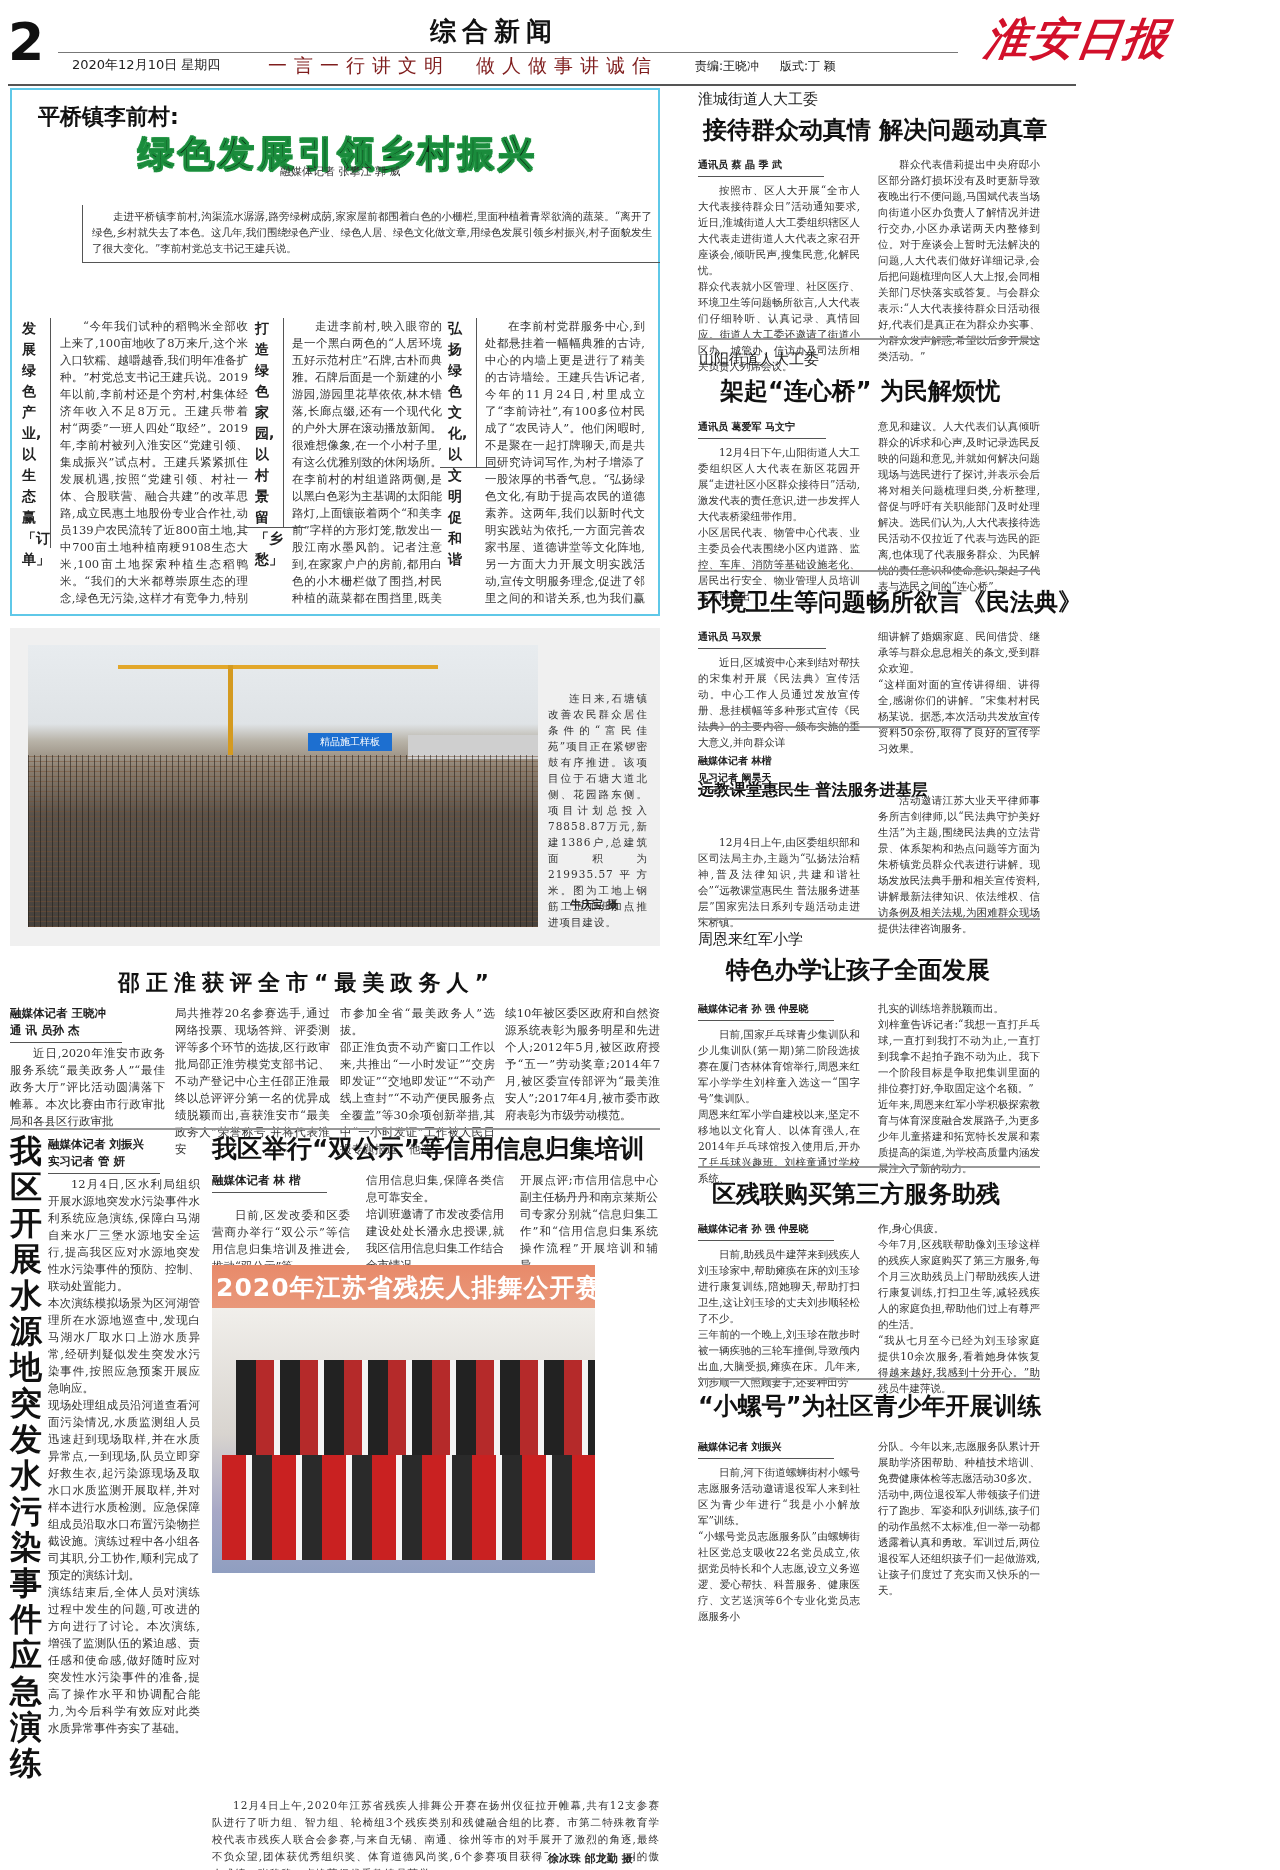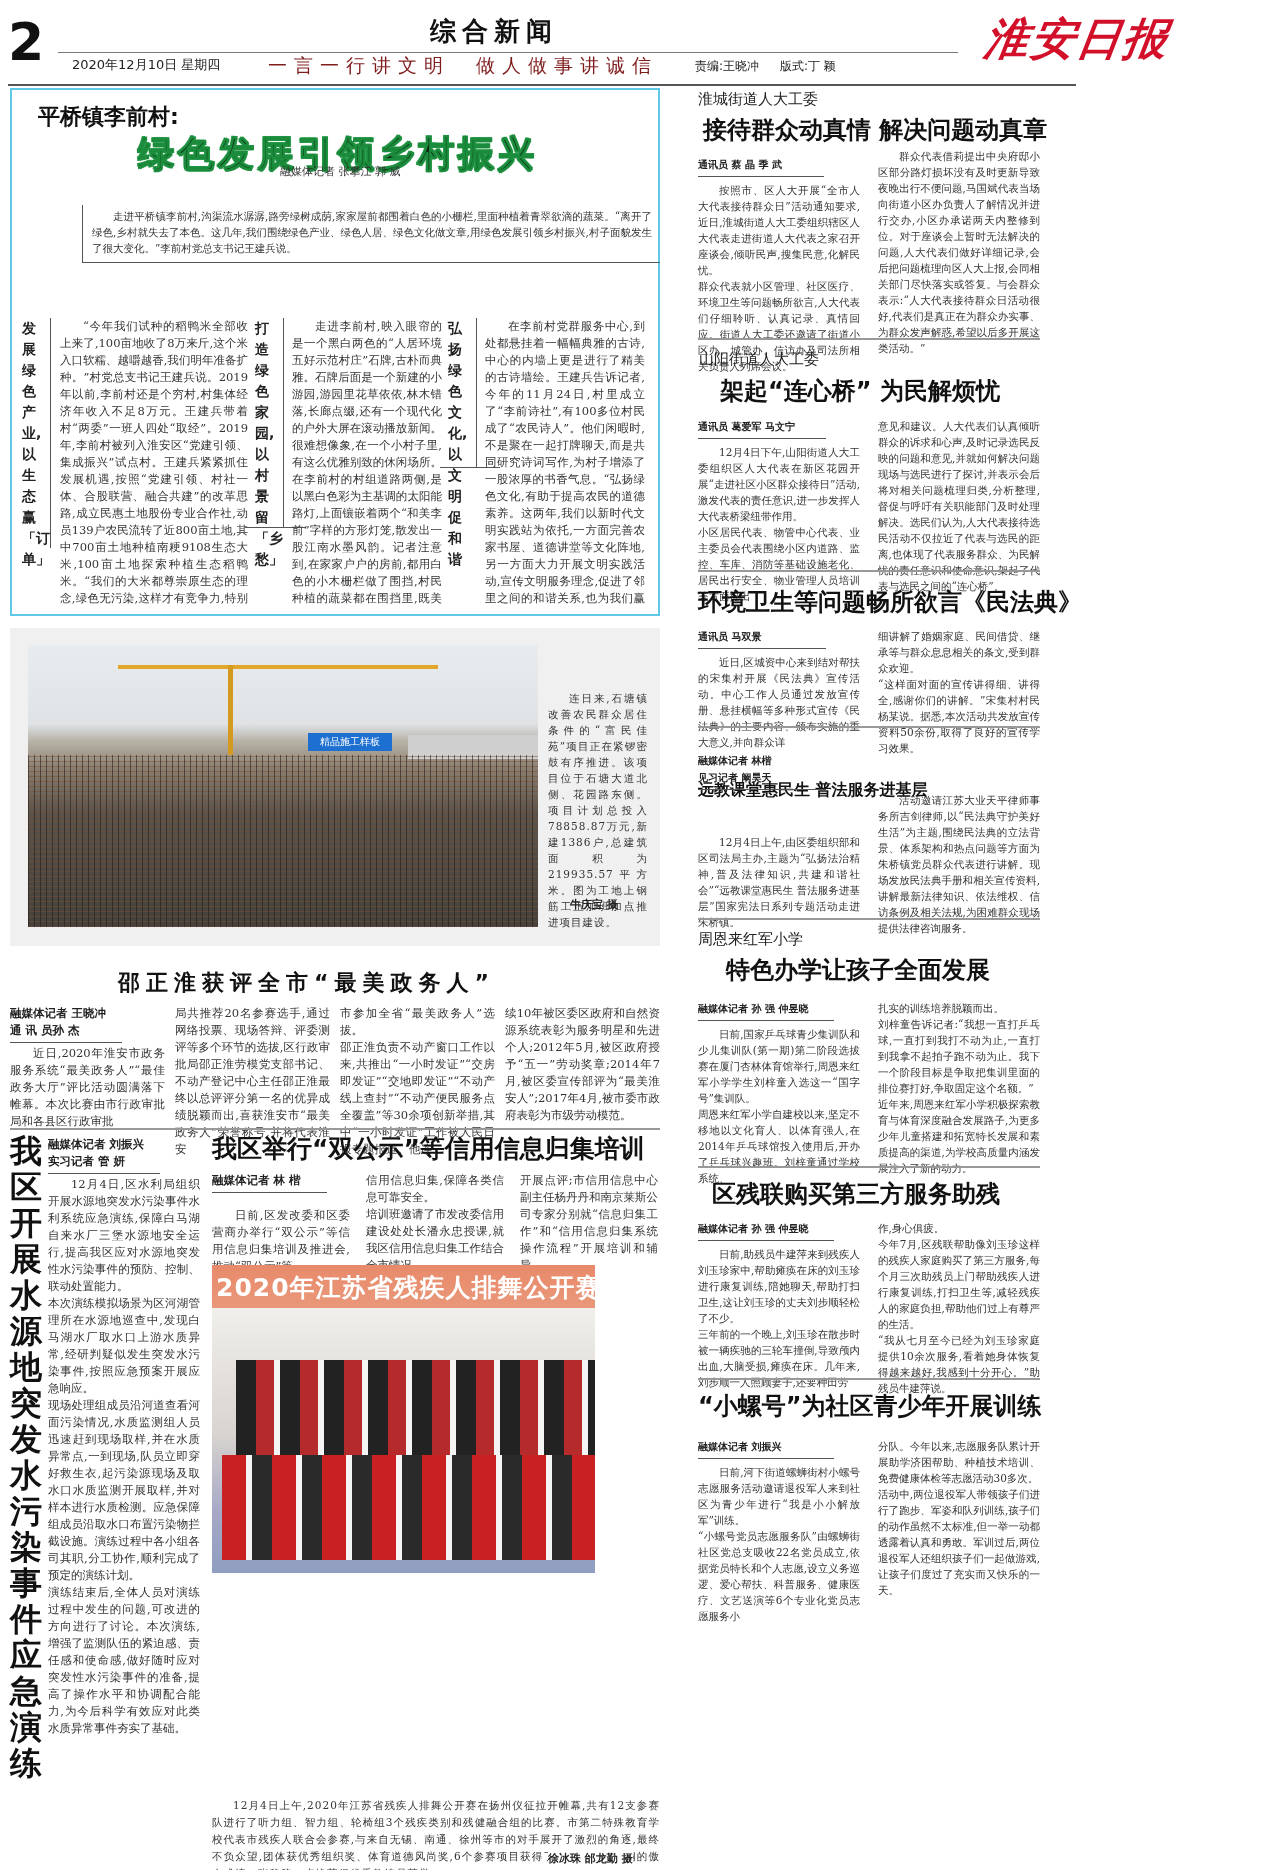--- a/index.html
+++ b/index.html
@@ -93,21 +93,21 @@
 <div class="abs body-text" style="left:212px;top:1797px;width:448px;font-size:10.5px;line-height:17px;letter-spacing:1px">12月4日上午,2020年江苏省残疾人排舞公开赛在扬州仪征拉开帷幕,共有12支参赛队进行了听力组、智力组、轮椅组3个残疾类别和残健融合组的比赛。市第二特殊教育学校代表市残疾人联合会参赛,与来自无锡、南通、徐州等市的对手展开了激烈的角逐,最终不负众望,团体获优秀组织奖、体育道德风尚奖,6个参赛项目获得了2金、2银、2铜的傲人成绩。张黎黎、卢艳获得优秀教练员荣誉。</div>
 <div class="abs sans" style="left:548px;top:1851px;font-size:11px;font-weight:bold;color:#222;background:#fff">徐冰珠 邰龙勤 摄</div>
 
 <div class="abs" style="left:698px;top:88px;width:382px;height:1782px">
 
   <div class="abs kicker" style="left:0;top:2px;font-size:15px">淮城街道人大工委</div>
   <div class="abs headline" style="left:5px;top:26px;font-size:24px;white-space:nowrap">接待群众动真情 解决问题动真章</div>
   <div class="abs byline" style="left:0;top:68px;width:126px;font-size:10px">通讯员 蔡 晶 季 武</div>
   <div class="abs body-text" style="left:0;top:94px;width:162px;font-size:10.5px;line-height:16px">按照市、区人大开展“全市人大代表接待群众日”活动通知要求,近日,淮城街道人大工委组织辖区人大代表走进街道人大代表之家召开座谈会,倾听民声,搜集民意,化解民忧。
 群众代表就小区管理、社区医疗、环境卫生等问题畅所欲言,人大代表们仔细聆听、认真记录、真情回应。街道人大工委还邀请了街道小区办、城管办、信访办及司法所相关负责人列席会议。</div>
-  <div class="abs body-text" style="left:180px;top:60px;width:162px;font-size:10.5px;line-height:16px">群众代表借莉提出中央府邸小区部分路灯损坏没有及时更新导致夜晚出行不便问题,马国斌代表当场向街道小区办负责人了解情况并进行交办,小区办承诺两天内整修到位。对于座谈会上暂时无法解决的问题,人大代表们做好详细记录,会后把问题梳理向区人大上报,会同相关部门尽快落实或答复。与会群众表示:“人大代表接待群众日活动很好,代表们是真正在为群众办实事、为群众发声解惑,希望以后多开展这类活动。”</div>
+  <div class="abs body-text" style="left:180px;top:68px;width:162px;font-size:10.5px;line-height:16px">群众代表借莉提出中央府邸小区部分路灯损坏没有及时更新导致夜晚出行不便问题,马国斌代表当场向街道小区办负责人了解情况并进行交办,小区办承诺两天内整修到位。对于座谈会上暂时无法解决的问题,人大代表们做好详细记录,会后把问题梳理向区人大上报,会同相关部门尽快落实或答复。与会群众表示:“人大代表接待群众日活动很好,代表们是真正在为群众办实事、为群众发声解惑,希望以后多开展这类活动。”</div>
   <div class="rule" style="left:0;top:250px;width:342px;height:1.5px"></div>
 
   <div class="abs kicker" style="left:1px;top:262px;font-size:15px">山阳街道人大工委</div>
   <div class="abs headline" style="left:22px;top:287px;font-size:24px;white-space:pre">架起“连心桥” 为民解烦忧</div>
   <div class="abs byline" style="left:0;top:330px;width:128px;font-size:10px">通讯员 葛爱军 马文宁</div>
   <div class="abs body-text" style="left:0;top:356px;width:162px;font-size:10.5px;line-height:16px">12月4日下午,山阳街道人大工委组织区人大代表在新区花园开展“走进社区小区群众接待日”活动,激发代表的责任意识,进一步发挥人大代表桥梁纽带作用。
 小区居民代表、物管中心代表、业主委员会代表围绕小区内道路、监控、车库、消防等基础设施老化、居民出行安全、物业管理人员培训等方面提出</div>
   <div class="abs body-text" style="left:180px;top:330px;width:162px;font-size:10.5px;line-height:16px;text-indent:0">意见和建议。人大代表们认真倾听群众的诉求和心声,及时记录选民反映的问题和意见,并就如何解决问题现场与选民进行了探讨,并表示会后将对相关问题梳理归类,分析整理,督促与呼吁有关职能部门及时处理解决。选民们认为,人大代表接待选民活动不仅拉近了代表与选民的距离,也体现了代表服务群众、为民解忧的责任意识和使命意识,架起了代表与选民之间的“连心桥”。</div>
   <div class="rule" style="left:0;top:482px;width:342px;height:1.5px"></div>
 

